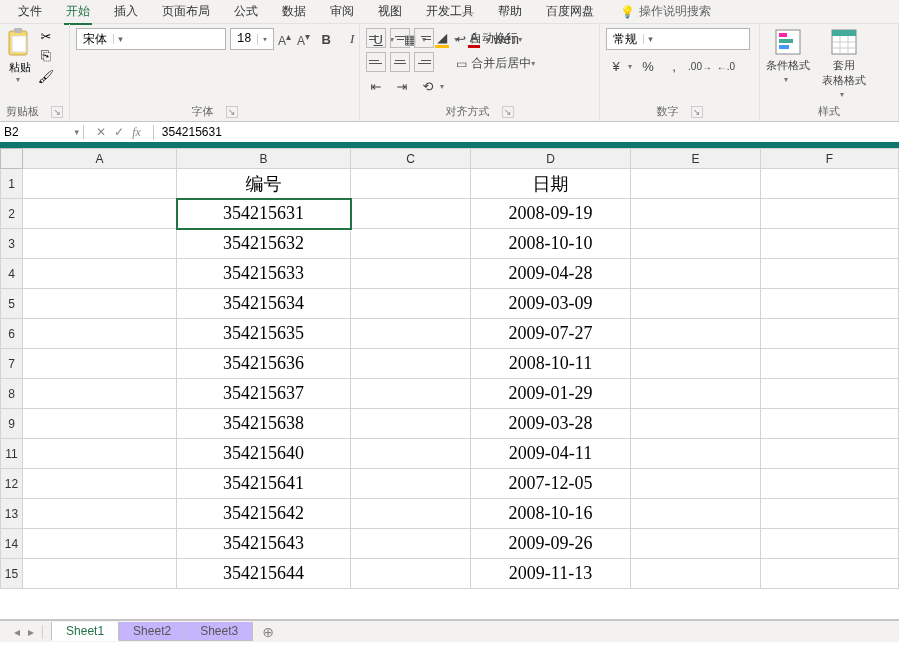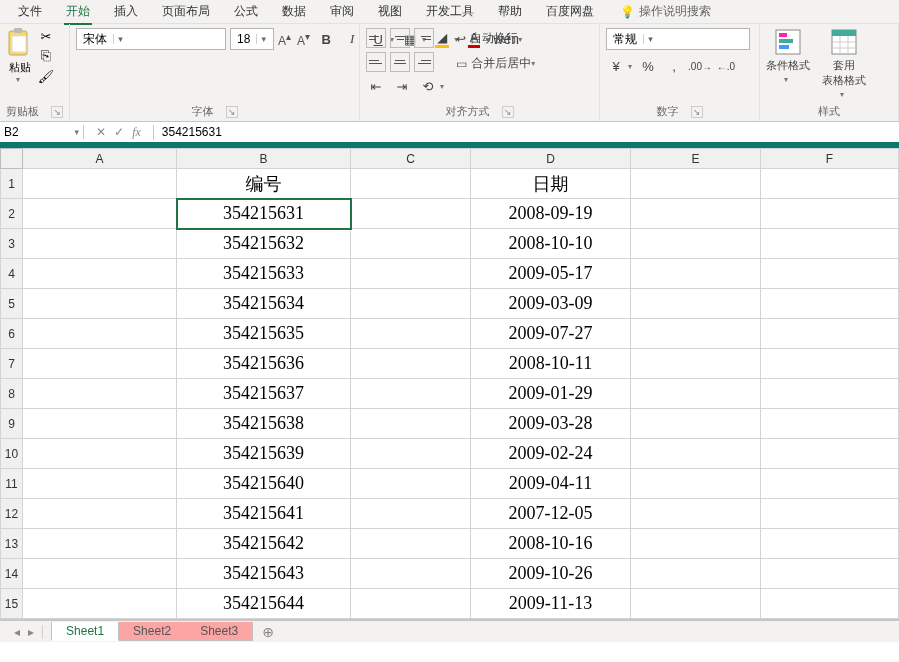--- a/index.html
+++ b/index.html
@@ -25,21 +25,21 @@
 .clipboard-svg { width: 26px; height: 30px; }
 .clip-side { display: flex; flex-direction: column; gap: 4px; }
 .mini-icon { width: 16px; height: 16px; display: flex; align-items: center; justify-content: center; font-size: 13px; }
 
 .font-body { display: flex; flex-direction: row; gap: 6px; }
 .font-row { display: flex; align-items: center; gap: 4px; }
 .combo { display: flex; align-items: center; background: #fff; border: 1px solid #b5b5b5; height: 22px; }
 .combo-txt { padding: 0 6px; font-size: 12px; }
 .combo-btn { width: 14px; text-align: center; border-left: 1px solid #d0d0d0; color: #666; font-size: 9px; }
 .font-name { width: 150px; }
-.font-size { width: 44px; }
+.font-size { width: 44px; font-family: Liberation Mono, monospace; }
 .inc-dec { display: flex; gap: 6px; font-size: 12px; color: #555; }
 .inc-dec span { cursor: pointer; }
 .btn-row { display: flex; align-items: center; gap: 6px; }
 .btn-row .b { width: 20px; height: 20px; display: flex; align-items: center; justify-content: center; color: #444; cursor: pointer; font-size: 13px; }
 .dd { font-size: 8px; color: #777; margin-left: -4px; }
 
 .align-body { display: flex; gap: 8px; }
 .align-grid { display: grid; grid-template-columns: repeat(3, 20px); grid-template-rows: repeat(2, 20px); gap: 4px; }
 .align-cell { border: 1px solid #bbb; width: 20px; height: 20px; display: flex; flex-direction: column; justify-content: center; gap: 2px; padding: 2px; }
 .align-cell span { height: 1px; background: #555; display: block; }
@@ -73,21 +73,21 @@
 .col-B { width: 174px; }
 .col-C { width: 120px; }
 .col-D { width: 160px; }
 .col-E { width: 130px; }
 .col-F { width: 138px; }
 .selected { outline: 2px solid #217346; outline-offset: -1px; }
 
 
 .tabs-bar { display: flex; align-items: center; height: 22px; background: #f3f2f1; border-top: 1px solid #c8c6c4; padding: 0 6px; gap: 0; }
 .tabs-arrows { display: flex; gap: 8px; color: #888; padding: 0 8px; border-right: 1px solid #d0d0d0; margin-right: 8px; }
-.tab { padding: 2px 14px; border: 1px solid #c0c0c0; border-top: none; margin-right: -1px; background: #fca5a5; font-size: 12px; color: #555; cursor: pointer; }
+.tab { padding: 2px 14px; border: 1px solid #c0c0c0; border-top: none; margin-right: -1px; background: #c4b5fd; font-size: 12px; color: #555; cursor: pointer; }
 .tab.active { background: #fff; border-bottom: 1px solid #fff; color: #217346; position: relative; }
 .tab-add { margin-left: 10px; color: #888; cursor: pointer; font-size: 14px; }
 </style>
 </head>
 <body>
 
 <div class="menu-strip">
   <div class="menu-file menu-item">文件</div>
   <div id="menu-items" style="display: contents;"><div class="menu-item active">开始</div><div class="menu-item">插入</div><div class="menu-item">页面布局</div><div class="menu-item">公式</div><div class="menu-item">数据</div><div class="menu-item">审阅</div><div class="menu-item">视图</div><div class="menu-item">开发工具</div><div class="menu-item">帮助</div><div class="menu-item">百度网盘</div></div>
   <div class="menu-right">
@@ -327,21 +327,21 @@
           <td class="col-C"></td>
           <td class="col-D">2008-10-10</td>
           <td class="col-E"></td>
           <td class="col-F"></td>
         </tr>
         <tr>
           <th class="rowh">4</th>
           <td class="col-A"></td>
           <td class="col-B">354215633</td>
           <td class="col-C"></td>
-          <td class="col-D">2009-05-17</td>
+          <td class="col-D">2009-04-28</td>
           <td class="col-E"></td>
           <td class="col-F"></td>
         </tr>
         <tr>
           <th class="rowh">5</th>
           <td class="col-A"></td>
           <td class="col-B">354215634</td>
           <td class="col-C"></td>
           <td class="col-D">2009-03-09</td>
           <td class="col-E"></td>
@@ -377,29 +377,20 @@
         <tr>
           <th class="rowh">9</th>
           <td class="col-A"></td>
           <td class="col-B">354215638</td>
           <td class="col-C"></td>
           <td class="col-D">2009-03-28</td>
           <td class="col-E"></td>
           <td class="col-F"></td>
         </tr>
         <tr>
-          <th class="rowh">10</th>
-          <td class="col-A"></td>
-          <td class="col-B">354215639</td>
-          <td class="col-C"></td>
-          <td class="col-D">2009-02-24</td>
-          <td class="col-E"></td>
-          <td class="col-F"></td>
-        </tr>
-        <tr>
           <th class="rowh">11</th>
           <td class="col-A"></td>
           <td class="col-B">354215640</td>
           <td class="col-C"></td>
           <td class="col-D">2009-04-11</td>
           <td class="col-E"></td>
           <td class="col-F"></td>
         </tr>
         <tr>
           <th class="rowh">12</th>
@@ -417,21 +408,21 @@
           <td class="col-C"></td>
           <td class="col-D">2008-10-16</td>
           <td class="col-E"></td>
           <td class="col-F"></td>
         </tr>
         <tr>
           <th class="rowh">14</th>
           <td class="col-A"></td>
           <td class="col-B">354215643</td>
           <td class="col-C"></td>
-          <td class="col-D">2009-10-26</td>
+          <td class="col-D">2009-09-26</td>
           <td class="col-E"></td>
           <td class="col-F"></td>
         </tr>
         <tr>
           <th class="rowh">15</th>
           <td class="col-A"></td>
           <td class="col-B">354215644</td>
           <td class="col-C"></td>
           <td class="col-D">2009-11-13</td>
           <td class="col-E"></td>

